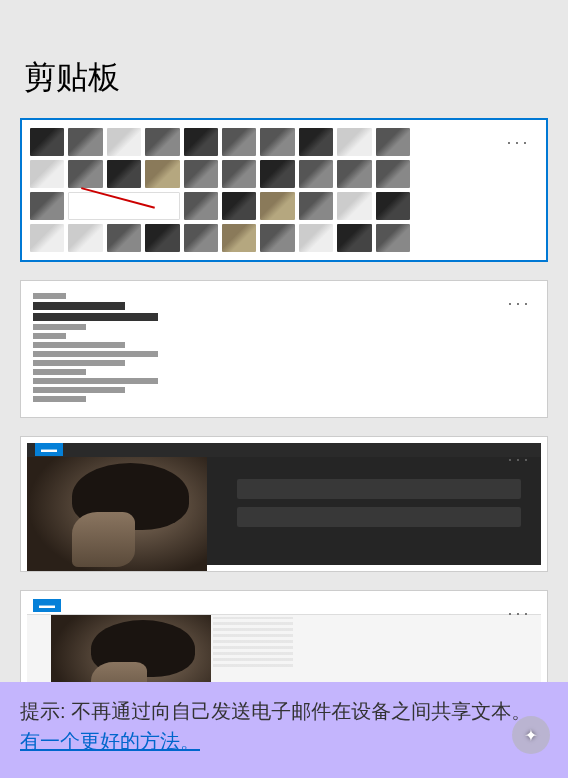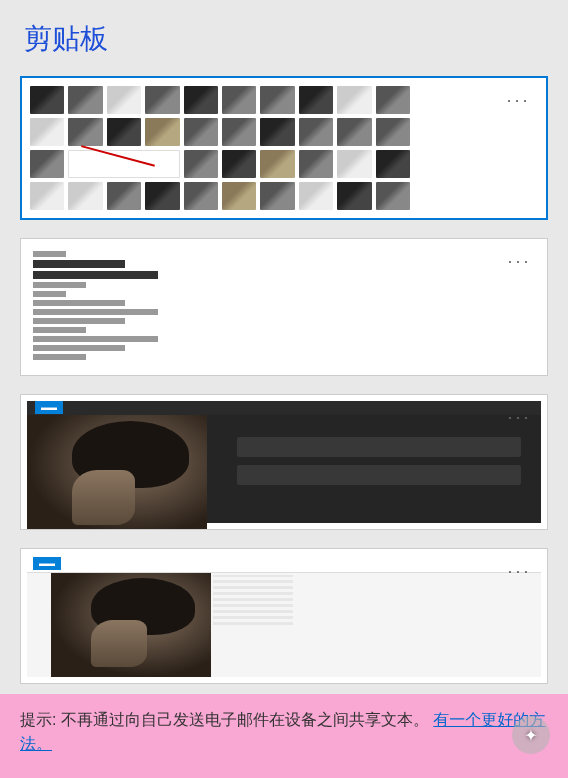--- a/index.html
+++ b/index.html
@@ -12,23 +12,24 @@
       height: 778px;
       background: #e8e8e8;
       font-family: "Microsoft YaHei", "Segoe UI", sans-serif;
       overflow: hidden;
       position: relative;
     }
     .header {
       padding: 20px 24px 18px 24px;
     }
     .title {
-      font-size: 28px;
+      font-size: 32px;
       font-weight: 400;
-      color: #1d4ed8;
+      color: #000000;
+      margin-top: 36px;
     }
     .items-container {
       padding: 0 20px;
     }
     .clip-item {
       background: #fff;
       border: 1px solid #ccc;
       margin-bottom: 18px;
       position: relative;
       min-height: 120px;
@@ -204,24 +205,24 @@
       background: repeating-linear-gradient(0deg, #e0e0e0 0px, #e0e0e0 3px, transparent 3px, transparent 6px);
       opacity: 0.7;
     }
     
     .tip {
       position: absolute;
       bottom: 0;
       left: 0;
       right: 0;
       padding: 14px 20px 22px 20px;
-      font-size: 16px;
+      font-size: 20px;
       line-height: 1.5;
       color: #333;
-      background: #f9a8d4;
+      background: #c4b5fd;
     }
     .tip-link {
       color: #0066cc;
       text-decoration: underline;
       cursor: pointer;
     }
     
     .watermark {
       position: absolute;
       bottom: 24px;

